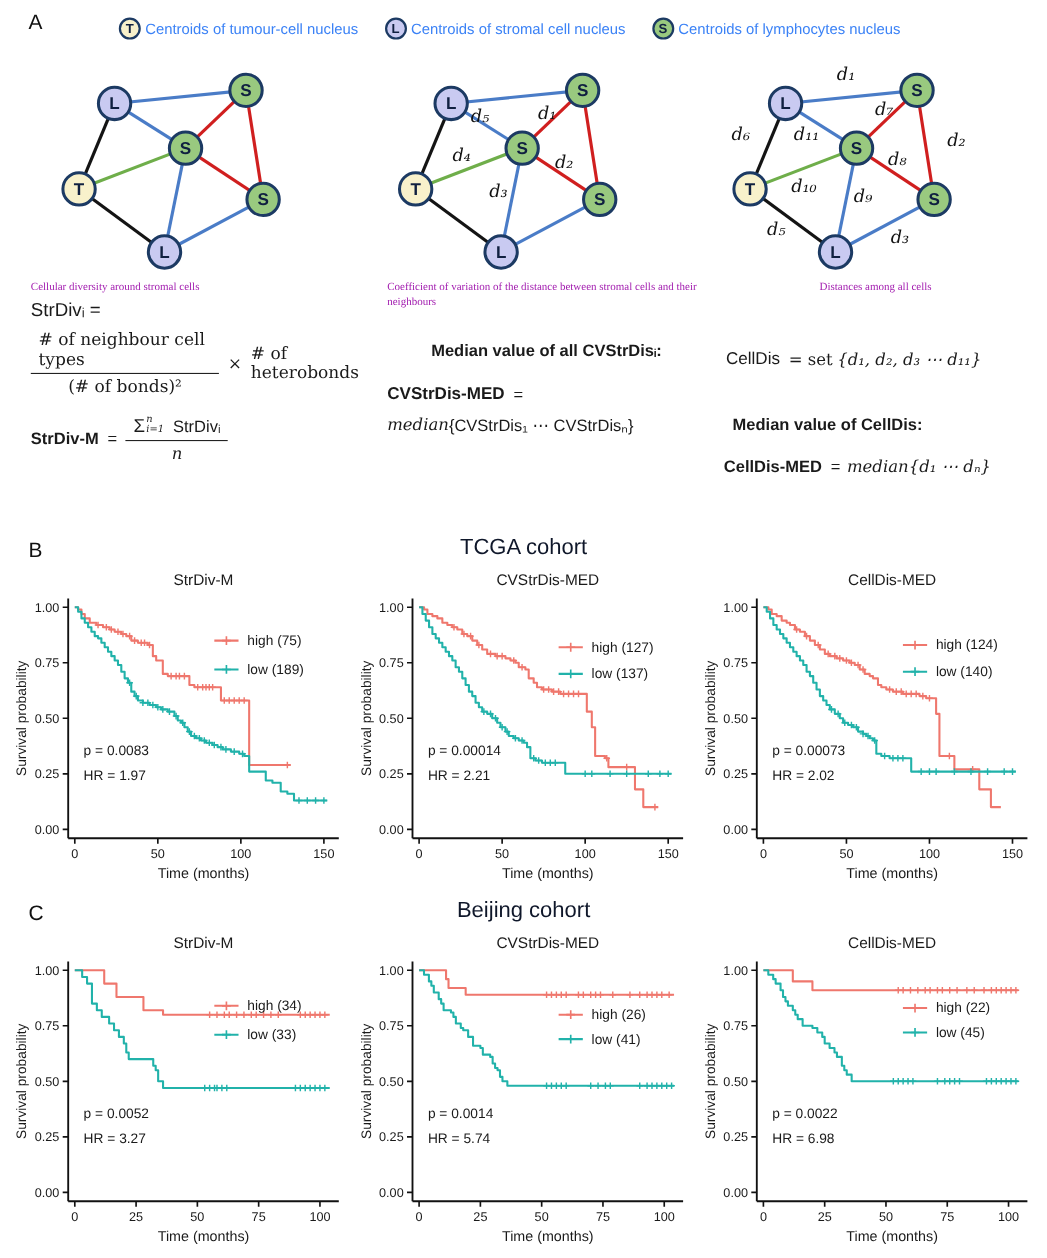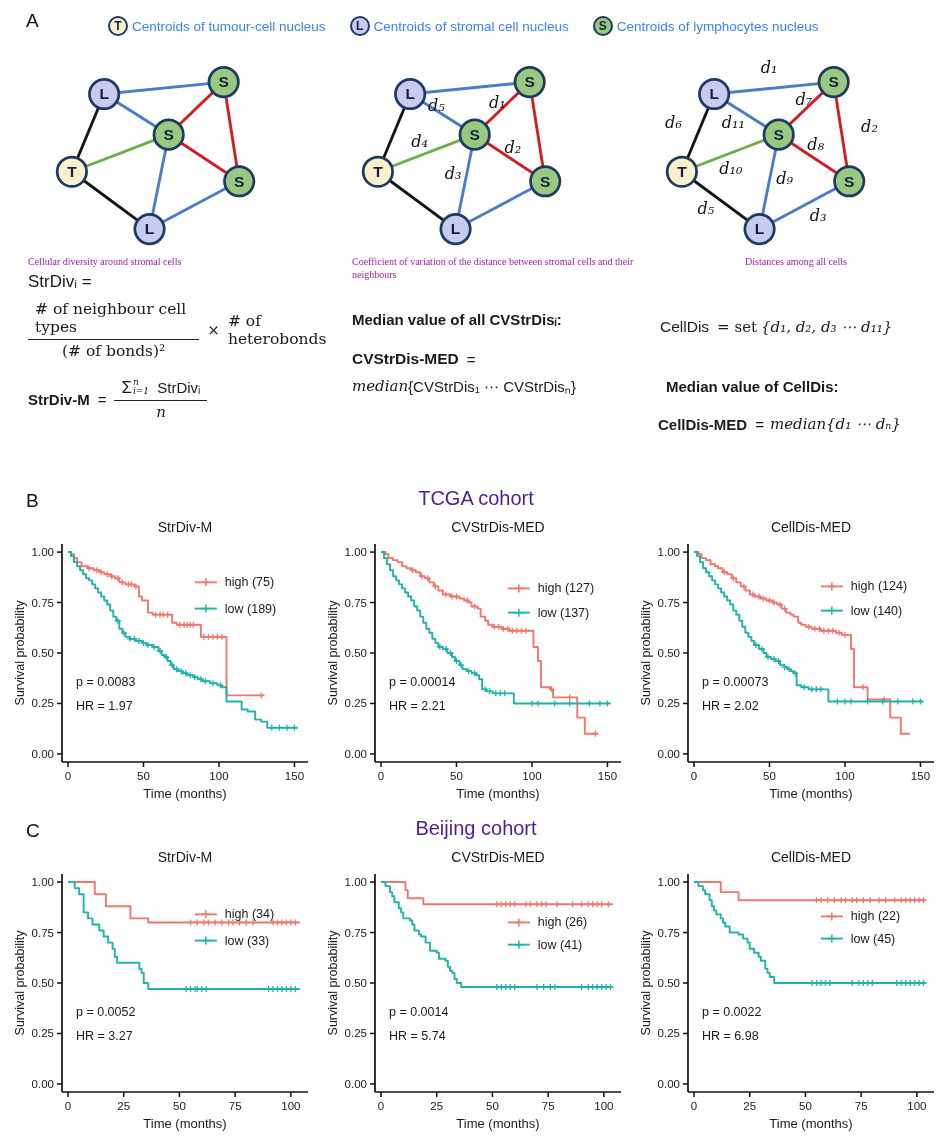--- a/index.html
+++ b/index.html
@@ -24,21 +24,21 @@
   .frac .den{padding-top:2px;}
   .frac-serif{font-size:15.5px;}
   .bold-label{font-weight:bold;font-size:15px;margin-top:26px;}
   .sum{display:inline-flex;align-items:center;}
   .sum-sym{font-size:17px;line-height:1;}
   .sum-lims{display:inline-flex;flex-direction:column;font-size:9px;line-height:1.05;
             margin-left:1px;margin-right:4px;font-family:"DejaVu Serif",serif;font-style:italic;}
   .sqrt{display:inline-flex;align-items:flex-start;}
   .sqrt-sym{font-size:21px;line-height:1;transform:translateY(-1px);}
   .sqrt-body{border-top:1.6px solid #222;padding:2px 4px 0 2px;}
-  .cohort-title{position:absolute;width:100%;text-align:center;font-size:20px;color:#4c1d95;}
+  .cohort-title{position:absolute;width:100%;text-align:center;font-size:20px;color:#0f172a;}
   .charts-row{position:absolute;left:12px;display:flex;gap:5px;}
   .km-chart{width:308px;height:290px;}
   svg text{font-family:"Liberation Sans",sans-serif;}
   .net-label{font-family:"DejaVu Serif","Liberation Serif",serif;font-style:italic;}
 </style>
 </head>
 <body>
 
 <div class="page">
 
@@ -178,21 +178,21 @@
           </span>
           <span>StrDivᵢ</span>
         </span>
         <span class="den serif it">n</span>
       </span>
     </div>
   </div>
 
   <div class="fcol" style="left:352px;width:300px;">
     <div class="caption">Coefficient of variation of the distance between stromal cells and their neighbours</div>
-    <div class="bold-label" style="margin-top:30px;">Median value of all CVStrDisᵢ:</div>
+    <div class="bold-label" style="margin-top:30px;margin-left:40px;">Median value of all CVStrDisᵢ:</div>
     <div class="f-row" style="margin-top:22px;">
       <b style="font-size:15.5px;">CVStrDis-MED</b>
       <span>=</span>
     </div>
     <div class="f-row" style="margin-top:8px;gap:0;">
       <span class="serif it">median</span>
       <span>{CVStrDis₁ ⋯ CVStrDisₙ}</span>
     </div>
   </div>
 

